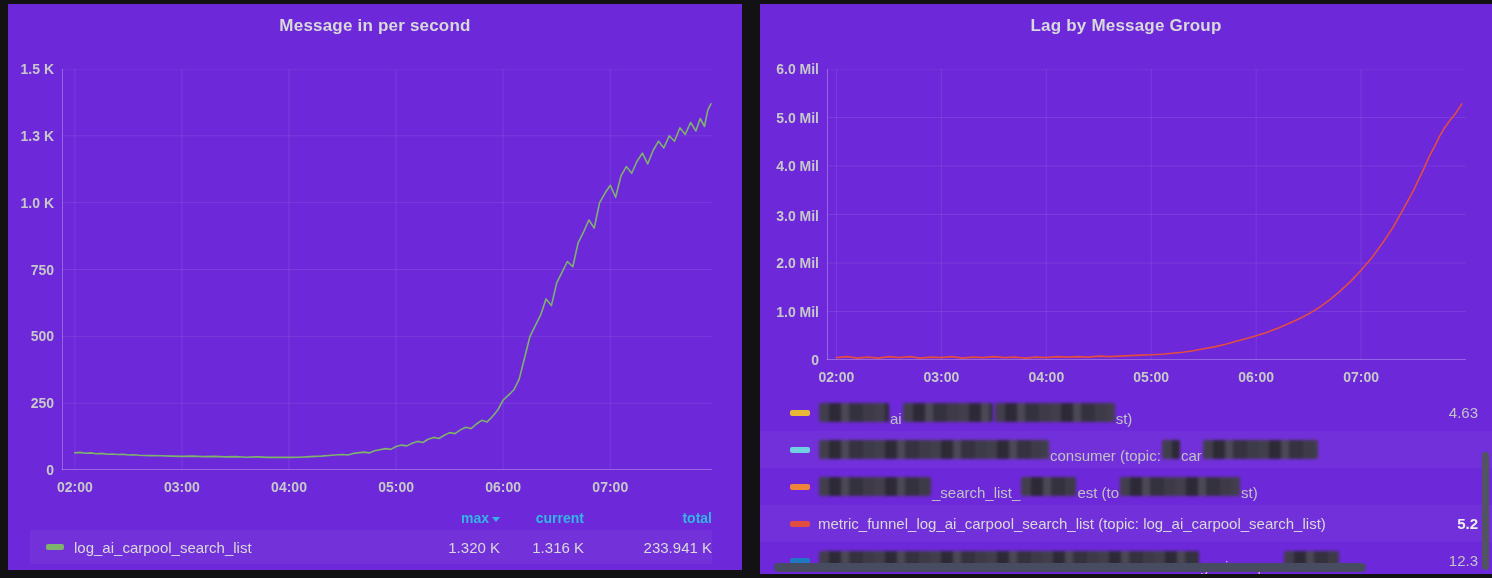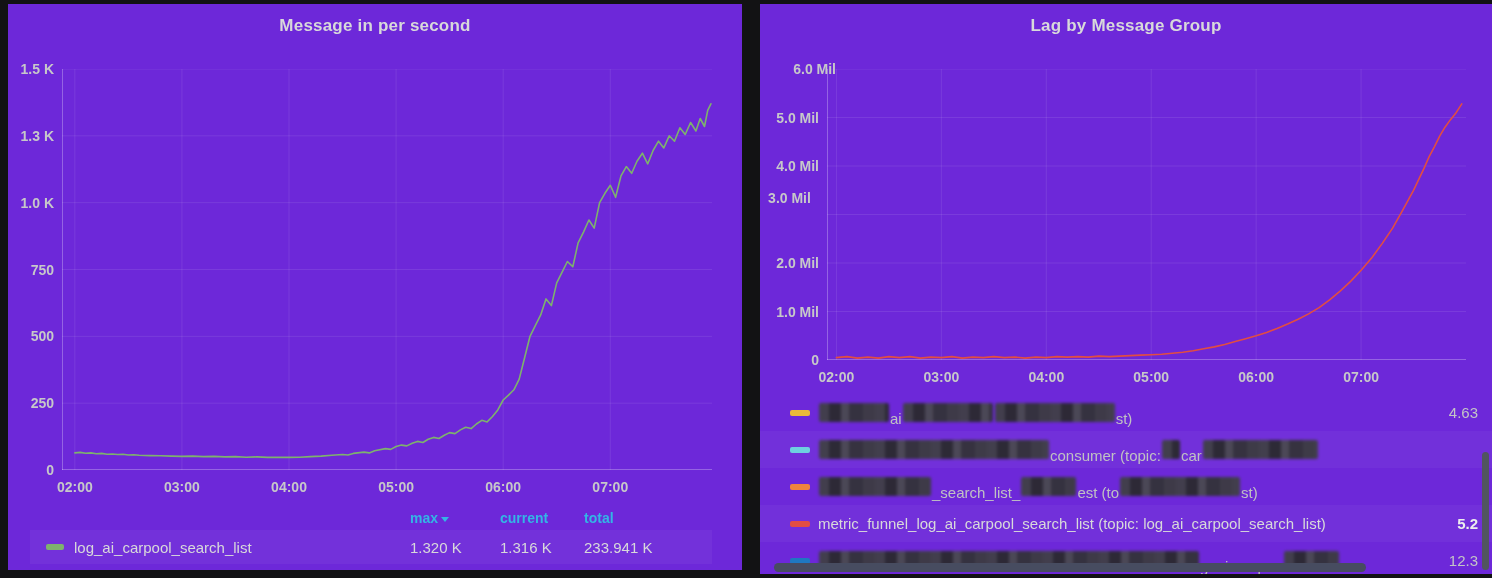--- a/index.html
+++ b/index.html
@@ -18,21 +18,21 @@
                 color:#c7c8c9;}
   .y-tick-label{position:absolute;text-align:right;font-size:14px;font-weight:600;color:#c7c8c9;
                 height:18px;line-height:18px;}
   
   .footer{position:absolute;left:22px;right:30px;bottom:4px;}
   .footer-head{display:flex;align-items:center;height:24px;font-size:14px;font-weight:700;
                color:#33b5e5;}
   .footer-head .spacer{flex:1;}
   .footer-row{display:flex;align-items:center;height:34px;background:rgba(255,255,255,0.045);
               font-size:15px;color:#d8d9da;padding-left:16px;margin-bottom:2px;}
-  .col{width:90px;}
+  .col{width:90px;text-align:right;}
   .col.c2{width:84px;}
   .col.c3{width:128px;}
   .caret{display:inline-block;width:0;height:0;border-left:4px solid transparent;
          border-right:4px solid transparent;border-top:5px solid #33b5e5;margin-left:3px;
          vertical-align:middle;}
   .swatch{display:inline-block;width:18px;height:6px;border-radius:2px;margin-right:10px;
           flex:0 0 auto;}
   .series-name{flex:1;text-align:left;}
   
   .lag-legend{position:absolute;left:0;right:0;top:390px;}
@@ -176,19 +176,19 @@
     <div class="hscroll"></div>
   <div class="x-tick-label" style="left: 46.4433px; top: 365px;">02:00</div>
       <div class="x-tick-label" style="left: 151.369px; top: 365px;">03:00</div>
       <div class="x-tick-label" style="left: 256.296px; top: 365px;">04:00</div>
       <div class="x-tick-label" style="left: 361.222px; top: 365px;">05:00</div>
       <div class="x-tick-label" style="left: 466.148px; top: 365px;">06:00</div>
       <div class="x-tick-label" style="left: 571.074px; top: 365px;">07:00</div>
       <div class="y-tick-label" style="left: 0px; width: 59px; top: 347px;">0</div>
       <div class="y-tick-label" style="left: 0px; width: 59px; top: 298.5px;">1.0 Mil</div>
       <div class="y-tick-label" style="left: 0px; width: 59px; top: 250px;">2.0 Mil</div>
-      <div class="y-tick-label" style="left: 0px; width: 59px; top: 185px; text-align: center;">3.0 Mil</div>
+      <div class="y-tick-label" style="left: 0px; width: 59px; top: 203px;">3.0 Mil</div>
       <div class="y-tick-label" style="left: 0px; width: 59px; top: 153px;">4.0 Mil</div>
       <div class="y-tick-label" style="left: 0px; width: 59px; top: 104.5px;">5.0 Mil</div>
-      <div class="y-tick-label" style="left: 17px; width: 59px; top: 56px;">6.0 Mil</div>
+      <div class="y-tick-label" style="left: 0px; width: 59px; top: 56px;">6.0 Mil</div>
     </section>
 
 </div>
 
 </body></html>

